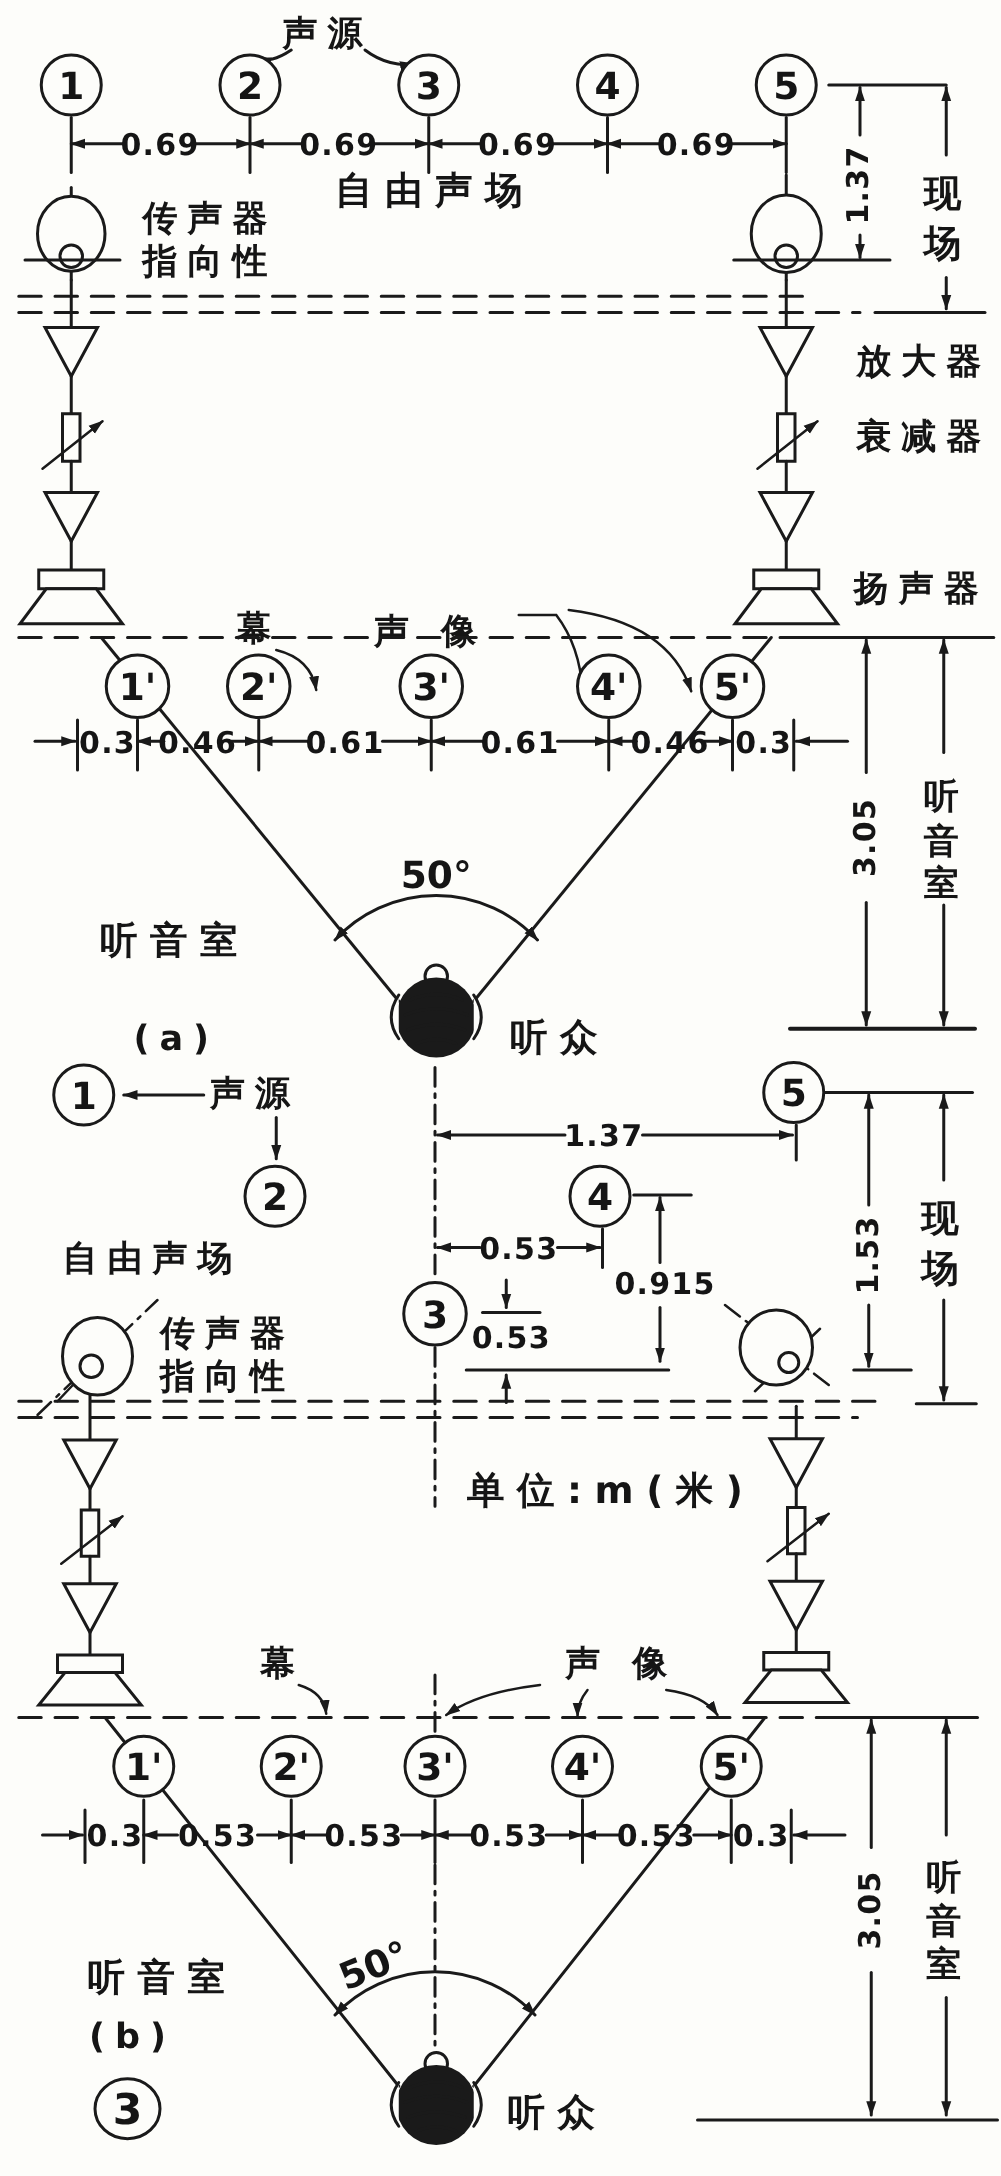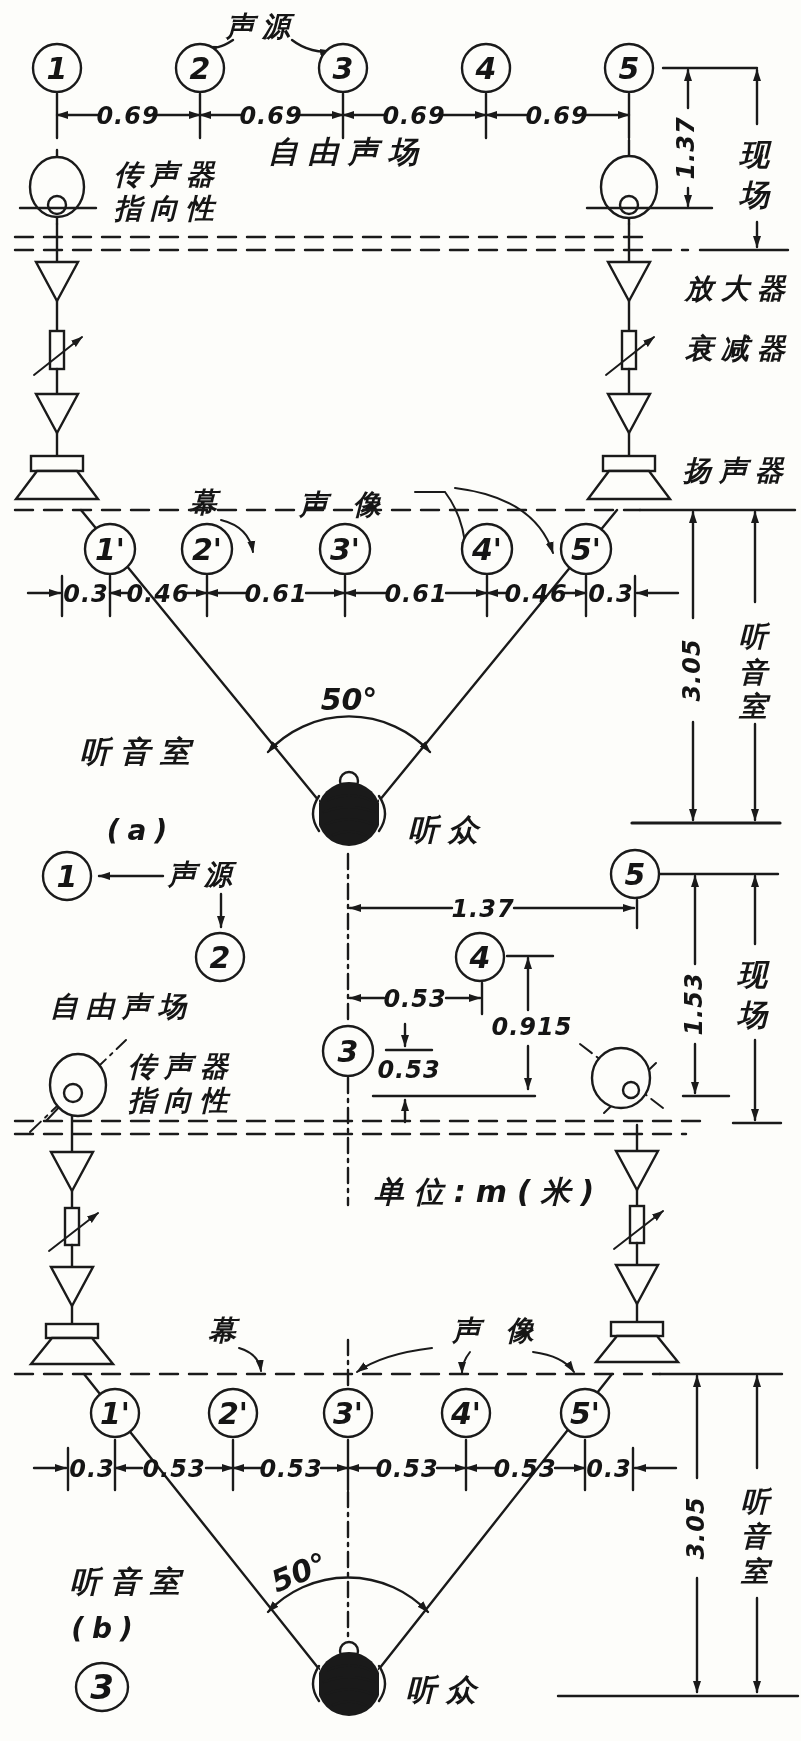--- a/index.html
+++ b/index.html
@@ -1,16 +1,16 @@
 <!DOCTYPE html>
 <html><head>
 <meta charset="utf-8">
 <style>
   html,body{margin:0;padding:0;background:#ffffff;}
-  .page{width:801px;height:1741px;background:#fdfdfa;position:relative;overflow:hidden;font-style:italic;}
+  .page{width:801px;height:1741px;background:#fdfdfa;position:relative;overflow:hidden;}
   svg{display:block;}
   .s{stroke:#1a1a1a;stroke-width:2.4;fill:none;stroke-linecap:round;}
   .sw3{stroke-width:3.2;}
   .sw2{stroke-width:2;}
   .dash{stroke-dasharray:18 11;}
   .dd{stroke-dasharray:15 6 3 6;}
   .wfill{fill:#fdfdfa;}
   .blk{fill:#1a1a1a;}
   text{fill:#151515;font-family:"DejaVu Sans","Liberation Sans",sans-serif;
        font-weight:bold;text-anchor:middle;}

